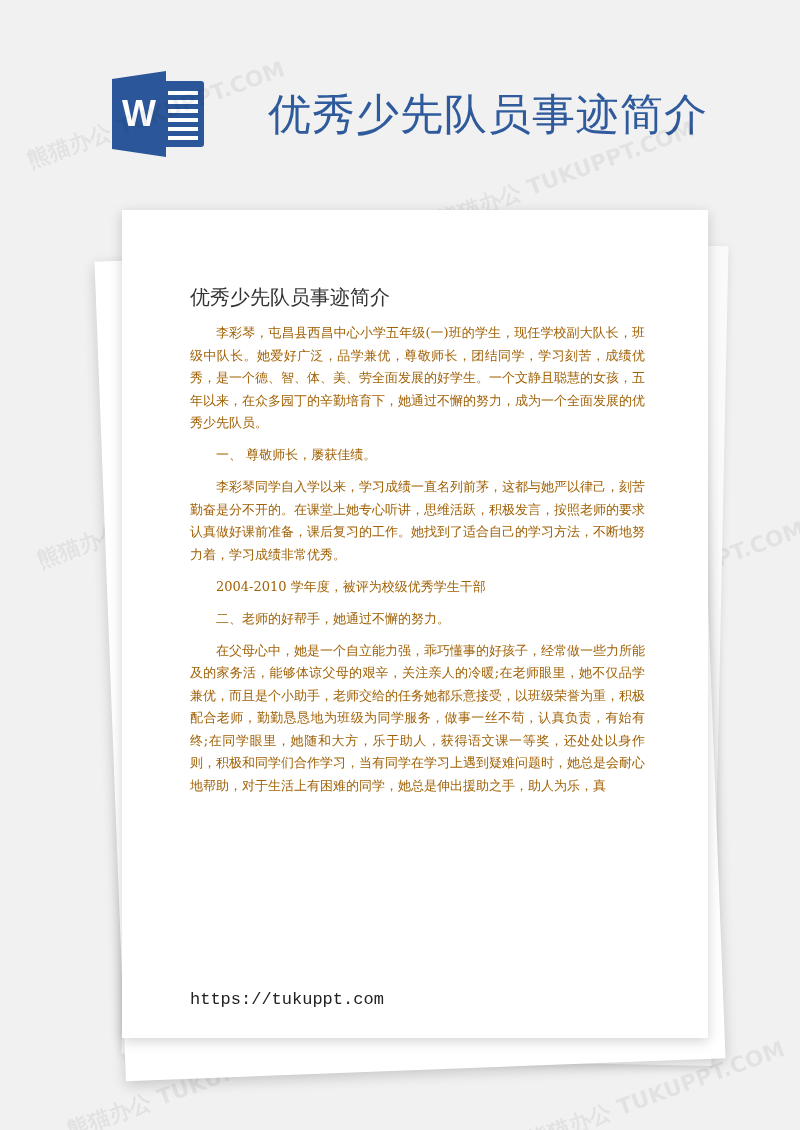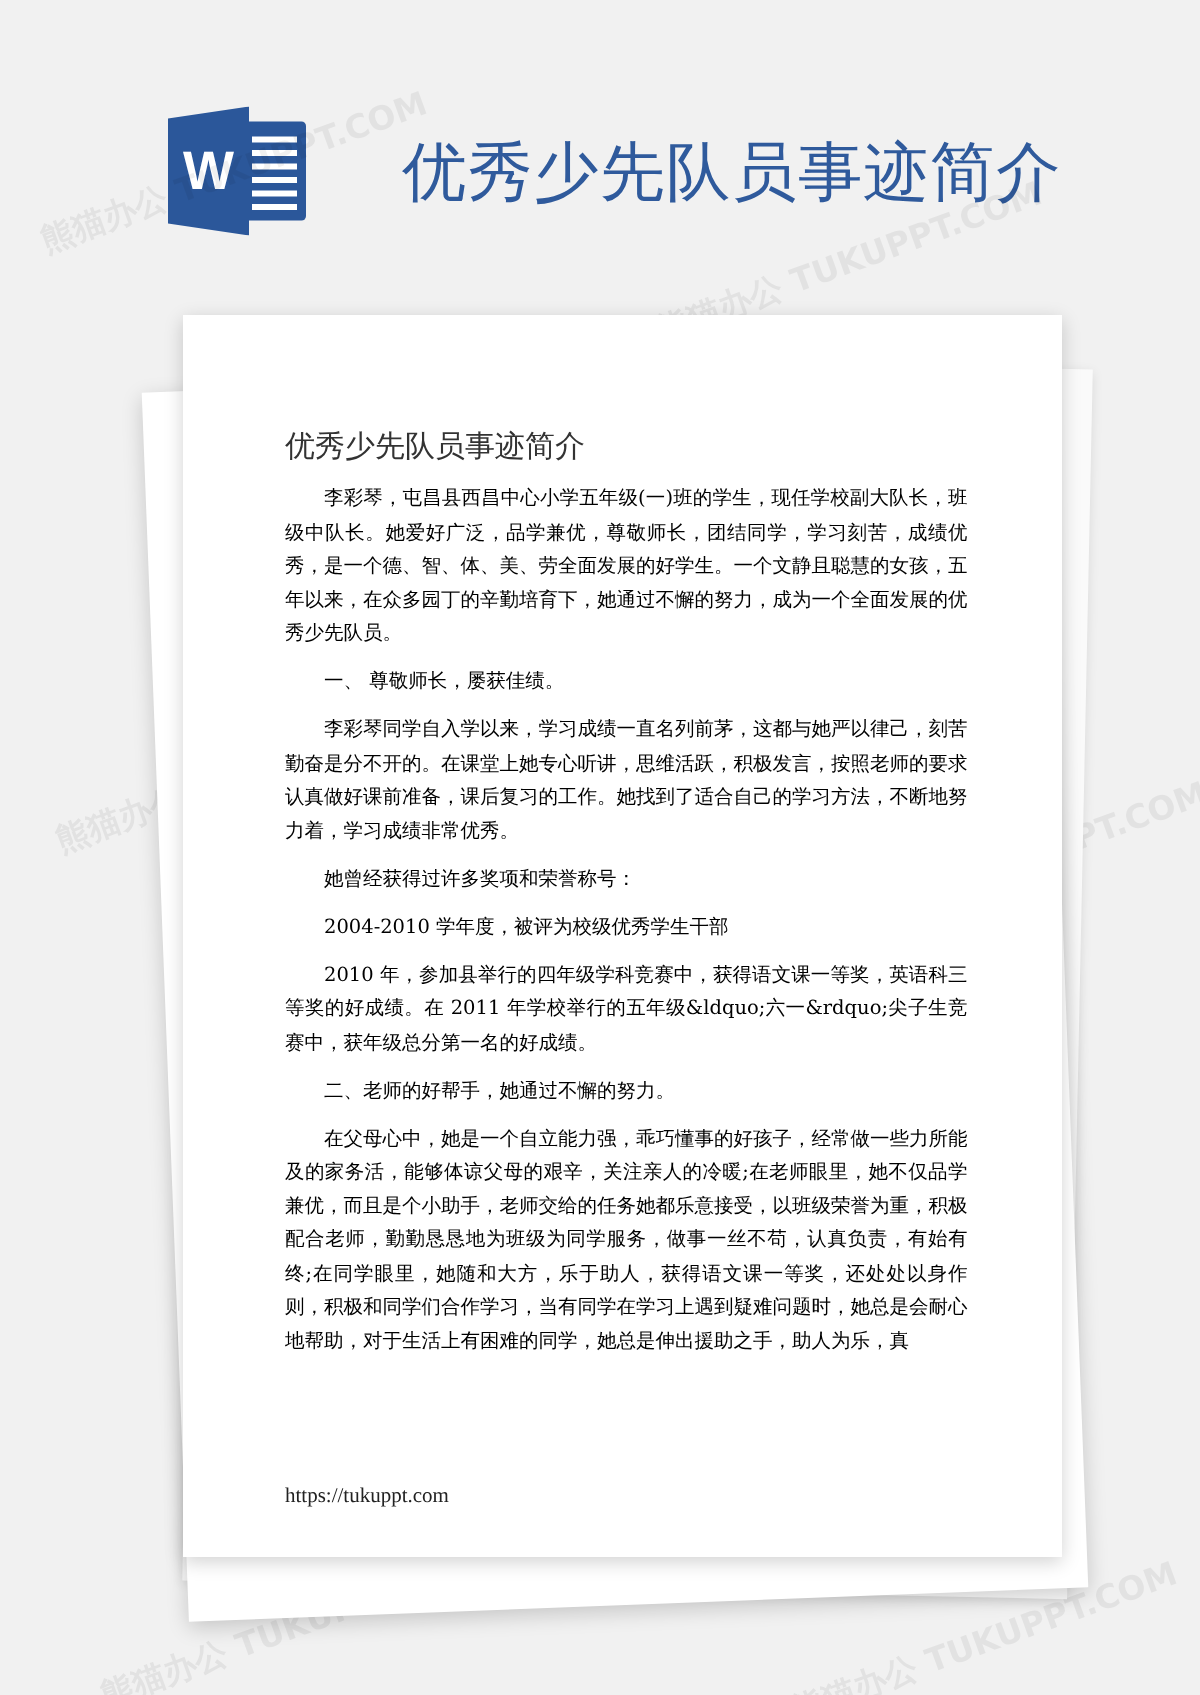--- a/index.html
+++ b/index.html
@@ -32,26 +32,26 @@
   .page {
     position:absolute; left:122px; top:210px; width:586px; height:828px;
     background:#fff; box-shadow:0 3px 12px rgba(0,0,0,0.18);
   }
   .doc-title {
     position:absolute; left:68px; top:74px; font-size:20px; color:#333;
     font-family:"DejaVu Sans", "Liberation Sans", sans-serif;
   }
   .body {
     position:absolute; left:68px; top:112px; width:455px;
-    font-size:13px; line-height:22.5px; color:#000000; text-align:justify;
+    font-size:13px; line-height:22.5px; color:#a16207; text-align:justify;
   }
   .body p { margin:0 0 9.5px 0; text-indent:26px; }
   .footer-url {
-    position:absolute; left:68px; top:780px; font-size:14px; color:#222;
-    font-family:Liberation Serif, serif;
+    position:absolute; left:68px; top:780px; font-size:17px; color:#222;
+    font-family:Liberation Mono, monospace;
   }
 </style>
 </head>
 <body>
 
 <div class="banner">
   <svg class="word-icon" viewBox="0 0 100 86">
     <rect x="38" y="10" width="56" height="66" rx="3" fill="#2b579a"></rect>
     <g fill="#ffffff">
       <rect x="58" y="20" width="30" height="4"></rect>
@@ -76,20 +76,18 @@
 
 <div class="back-page2"></div>
 <div class="back-page"></div>
 
 <div class="page">
   <div class="doc-title">优秀少先队员事迹简介</div>
   <div class="body">
     <p>李彩琴，屯昌县西昌中心小学五年级(一)班的学生，现任学校副大队长，班级中队长。她爱好广泛，品学兼优，尊敬师长，团结同学，学习刻苦，成绩优秀，是一个德、智、体、美、劳全面发展的好学生。一个文静且聪慧的女孩，五年以来，在众多园丁的辛勤培育下，她通过不懈的努力，成为一个全面发展的优秀少先队员。</p>
     <p>一、 尊敬师长，屡获佳绩。</p>
     <p>李彩琴同学自入学以来，学习成绩一直名列前茅，这都与她严以律己，刻苦勤奋是分不开的。在课堂上她专心听讲，思维活跃，积极发言，按照老师的要求认真做好课前准备，课后复习的工作。她找到了适合自己的学习方法，不断地努力着，学习成绩非常优秀。</p>
-    <p>她曾经获得过许多奖项和荣誉称号：</p>
     <p>2004-2010 学年度，被评为校级优秀学生干部</p>
-    <p>2010 年，参加县举行的四年级学科竞赛中，获得语文课一等奖，英语科三等奖的好成绩。在 2011 年学校举行的五年级&amp;ldquo;六一&amp;rdquo;尖子生竞赛中，获年级总分第一名的好成绩。</p>
     <p>二、老师的好帮手，她通过不懈的努力。</p>
     <p>在父母心中，她是一个自立能力强，乖巧懂事的好孩子，经常做一些力所能及的家务活，能够体谅父母的艰辛，关注亲人的冷暖;在老师眼里，她不仅品学兼优，而且是个小助手，老师交给的任务她都乐意接受，以班级荣誉为重，积极配合老师，勤勤恳恳地为班级为同学服务，做事一丝不苟，认真负责，有始有终;在同学眼里，她随和大方，乐于助人，获得语文课一等奖，还处处以身作则，积极和同学们合作学习，当有同学在学习上遇到疑难问题时，她总是会耐心地帮助，对于生活上有困难的同学，她总是伸出援助之手，助人为乐，真</p>
   </div>
   <div class="footer-url">https://tukuppt.com</div>
 </div>
 
 </body></html>

